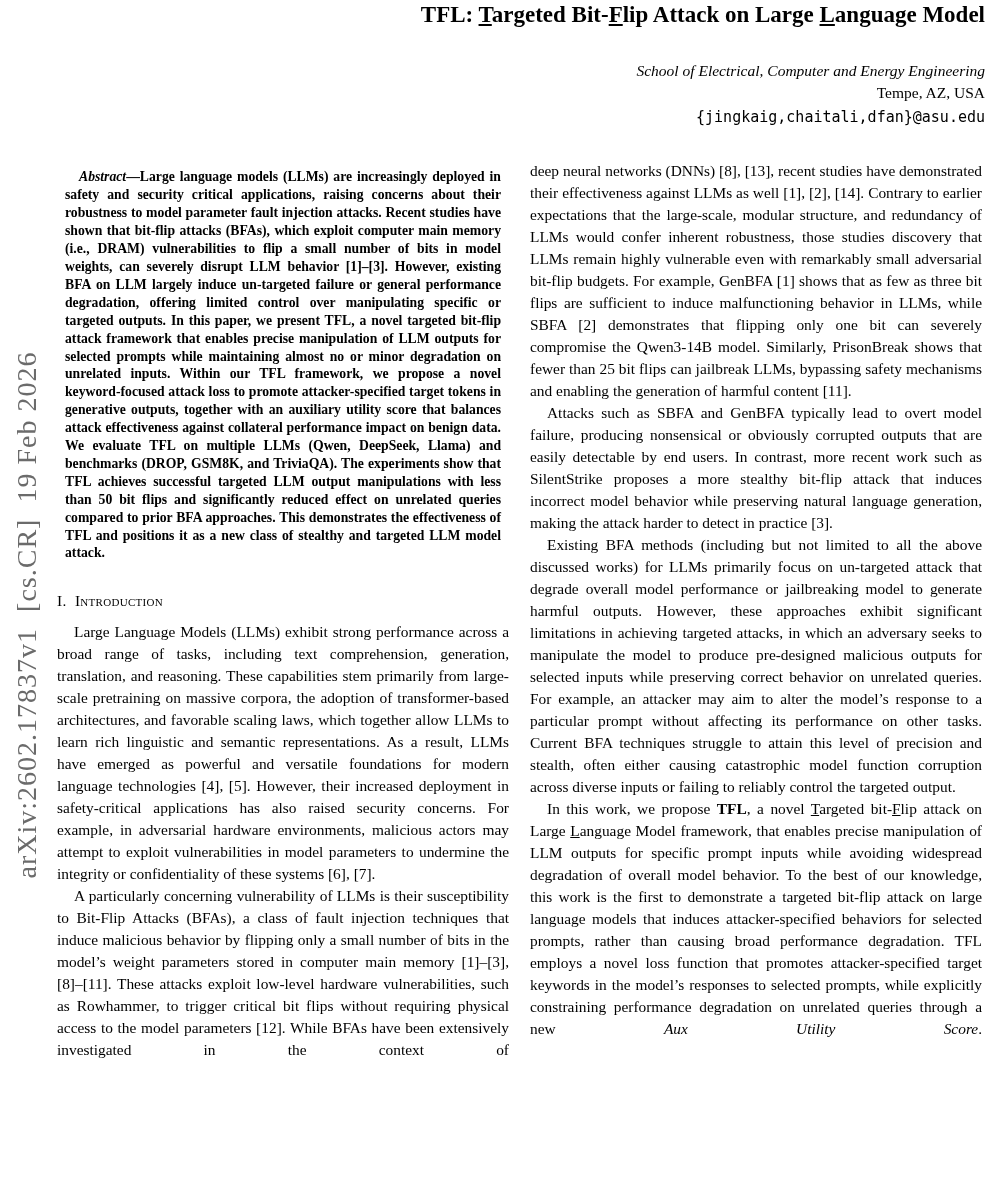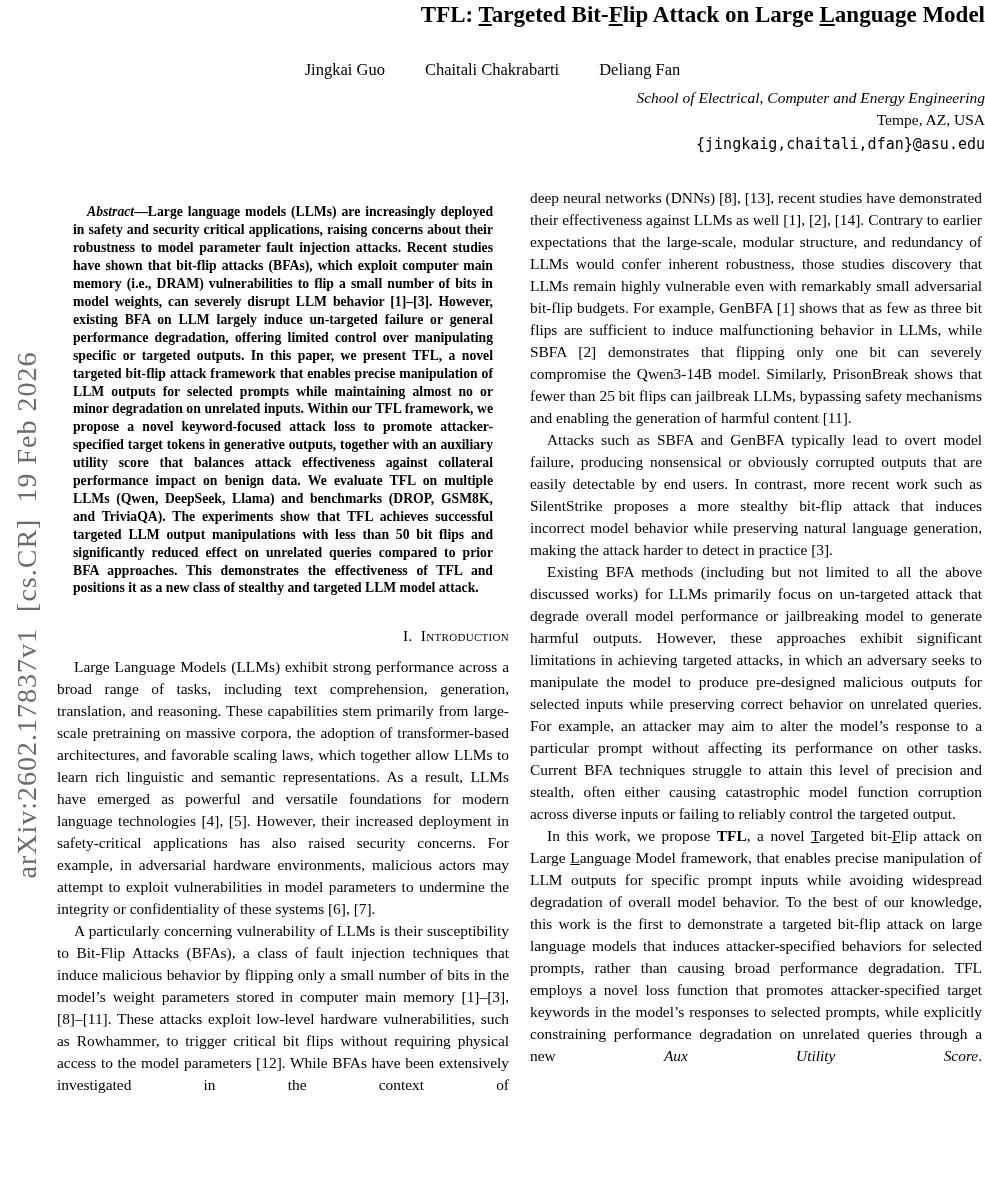--- a/index.html
+++ b/index.html
@@ -25,46 +25,41 @@
   .authors { font-size: 16.5px; margin: 0 0 7px 0; display: flex; justify-content: center; gap: 40px; }
   .affil { font-style: italic; font-size: 15.5px; line-height: 22px; margin: 0; }
   .affil-plain { font-style: normal; }
   .email { font-family: "DejaVu Sans Mono", monospace; font-size: 15px; margin-top: 4px; padding-left: 11px; }
 
   .columns { display: flex; gap: 21px; margin: 34px 0 0 57px; }
   .col { flex: 0 0 452px; width: 452px; text-align: justify; font-size: 15.4px; line-height: 22px; }
 
   .abstract {
     font-weight: bold; font-size: 13.7px; line-height: 17.9px;
-    margin: 16px; text-indent: 14px;
+    margin: 8px; text-indent: 14px;
   }
   .section-heading {
-    font-weight: normal; font-size: 15.4px; text-align: right;
+    font-weight: normal; font-size: 15.4px; text-align: left;
     margin: 28px 0 9px 0; letter-spacing: 0.3px;
   }
   .para { margin: 0; text-indent: 17px; }
   .para.noindent { text-indent: 0; }
   .para.flush { text-align-last: justify; }
 </style>
 </head>
 <body>
 
 <div class="page">
 
   <div class="arxiv-anchor">
     <div class="arxiv-text">arXiv:2602.17837v1&nbsp;&nbsp;[cs.CR]&nbsp;&nbsp;19 Feb 2026</div>
   </div>
 
   <div class="header">
     <h1 class="title"><span>TFL: </span><span style="text-decoration: underline;">T</span><span>argeted Bit-</span><span style="text-decoration: underline;">F</span><span>lip Attack on Large </span><span style="text-decoration: underline;">L</span><span>anguage Model</span></h1>
-    <div class="authors">
-      <span>Jingkai Guo</span>
-      <span>Chaitali Chakrabarti</span>
-      <span>Deliang Fan</span>
-    </div>
     <div class="affil">School of Electrical, Computer and Energy Engineering</div>
     <div class="affil affil-plain">Tempe, AZ, USA</div>
     <div class="email">{jingkaig,chaitali,dfan}@asu.edu</div>
   </div>
 
   <div class="columns">
     <div class="col">
       <p class="abstract"><span style="font-style: italic;">Abstract</span><span>—Large language models (LLMs) are increasingly deployed in safety and security critical applications, raising concerns about their robustness to model parameter fault injection attacks. Recent studies have shown that bit-flip attacks (BFAs), which exploit computer main memory (i.e., DRAM) vulnerabilities to flip a small number of bits in model weights, can severely disrupt LLM behavior [1]–[3]. However, existing BFA on LLM largely induce un-targeted failure or general performance degradation, offering limited control over manipulating specific or targeted outputs. In this paper, we present TFL, a novel targeted bit-flip attack framework that enables precise manipulation of LLM outputs for selected prompts while maintaining almost no or minor degradation on unrelated inputs. Within our TFL framework, we propose a novel keyword-focused attack loss to promote attacker-specified target tokens in generative outputs, together with an auxiliary utility score that balances attack effectiveness against collateral performance impact on benign data. We evaluate TFL on multiple LLMs (Qwen, DeepSeek, Llama) and benchmarks (DROP, GSM8K, and TriviaQA). The experiments show that TFL achieves successful targeted LLM output manipulations with less than 50 bit flips and significantly reduced effect on unrelated queries compared to prior BFA approaches. This demonstrates the effectiveness of TFL and positions it as a new class of stealthy and targeted LLM model attack.</span></p>
       <h2 class="section-heading"><span>I.&nbsp;&nbsp;</span><span style="font-variant: small-caps;">Introduction</span></h2>
       <div>

